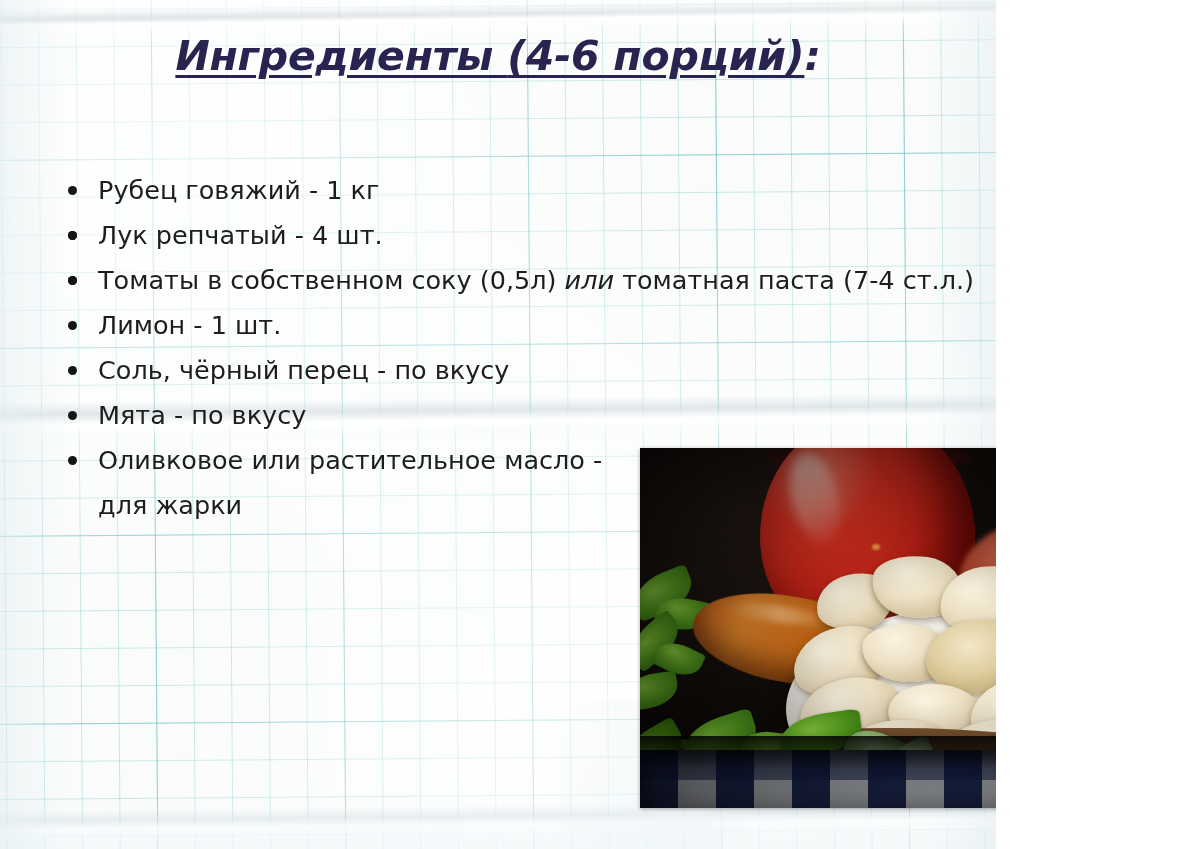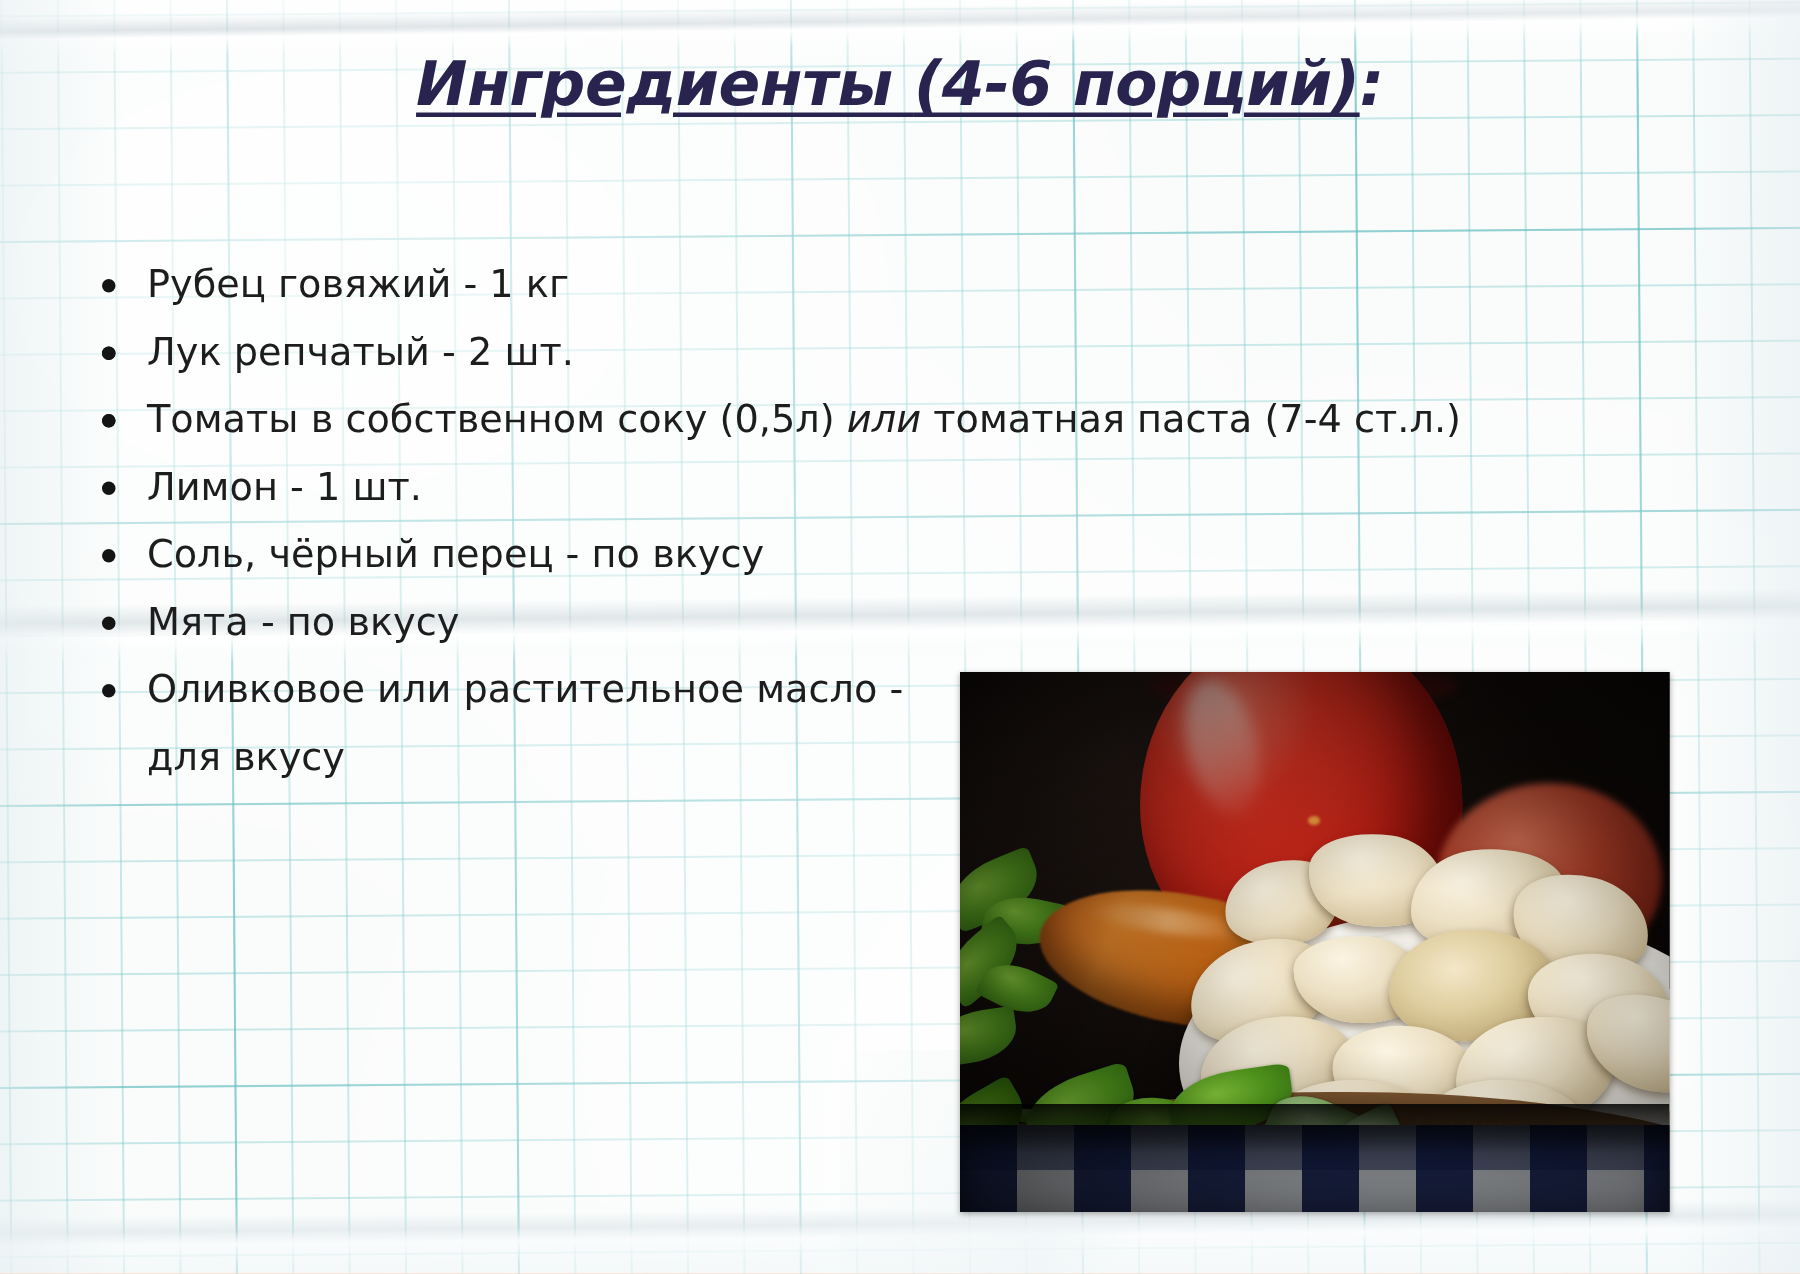--- a/index.html
+++ b/index.html
@@ -3,25 +3,25 @@
 <meta charset="utf-8">
 <style>
   html, body {
     margin: 0;
     padding: 0;
     background: #ffffff;
   }
 
   #slide {
     position: relative;
-    width: 1200px;
+    width: 996px;
     height: 849px;
     overflow: hidden;
     font-family: "DejaVu Sans", sans-serif;
-    background-color: #f97316;
+    background-color: #e5e5e5;
   }
 
   
   .paper-base {
     position: absolute;
     inset: 0;
     background-color: #fafcfb;
   }
 
   .paper-grid-fine {
@@ -451,21 +451,21 @@
         <span class="bullet"></span>
         <span>Рубец говяжий  - 1 кг</span>
       </div>
 
       <div class="li">
         <span class="bullet"></span>
       </div>
 
       <div class="li">
         <span class="bullet"></span>
-        <span>Лук репчатый  -  2 шт.</span>
+        <span>Лук репчатый  -  4 шт.</span>
       </div>
 
       <div class="li">
         <span class="bullet"></span>
       </div>
 
       <div class="li">
         <span class="bullet"></span><span>Томаты в собственном соку  (0,5л) </span><span class="ital">или</span><span> томатная паста (7-4 ст.л.)</span>
       </div>
 
@@ -481,21 +481,21 @@
         <span>Соль, чёрный перец  - по вкусу</span>
       </div>
 
       <div class="li">
         <span class="bullet"></span>
         <span>Мята  - по вкусу</span>
       </div>
 
       <div class="li wrap">
         <span class="bullet"></span>
-        <span>Оливковое или растительное масло  - для вкусу</span>
+        <span>Оливковое или растительное масло  - для жарки</span>
       </div>
 
     </div>
 
     <div class="photo">
       <div class="photo-scene">
         <div class="p-bg"></div>
 
         <div class="p-jar-rim"></div>
         <div class="p-jar"></div>

